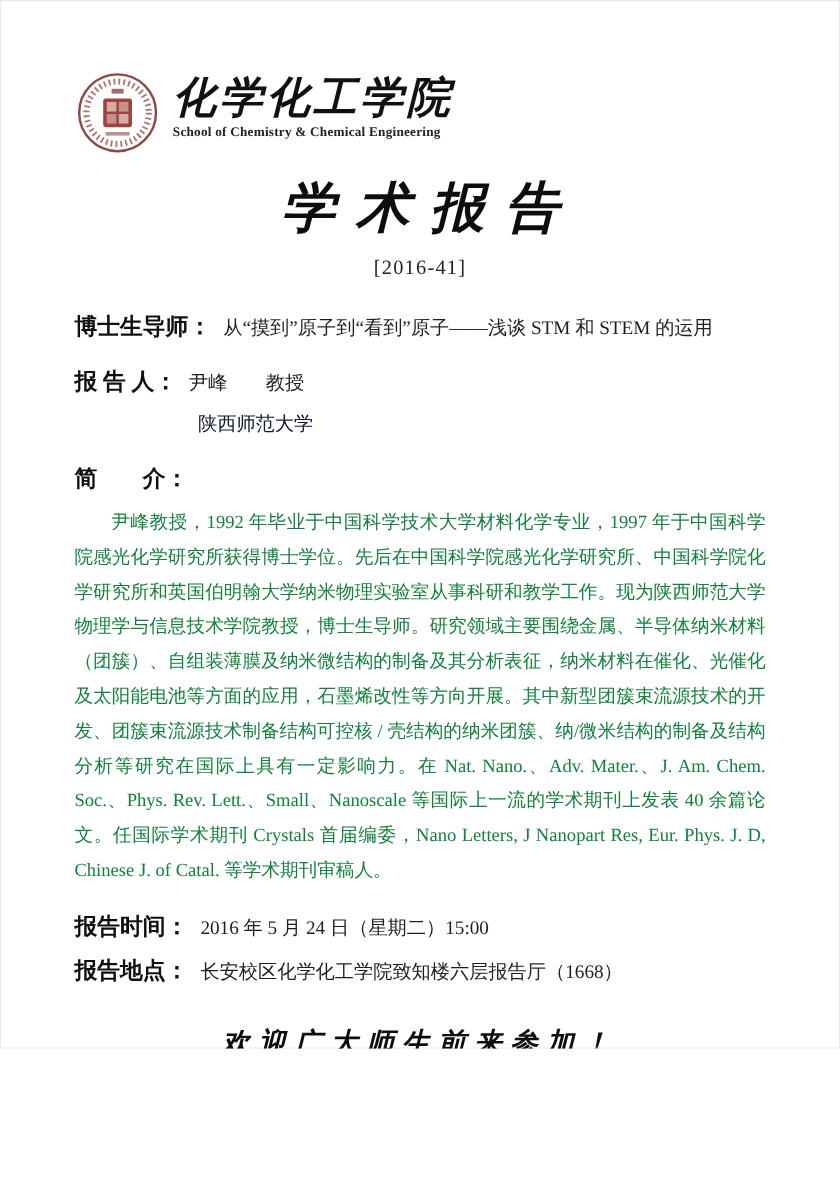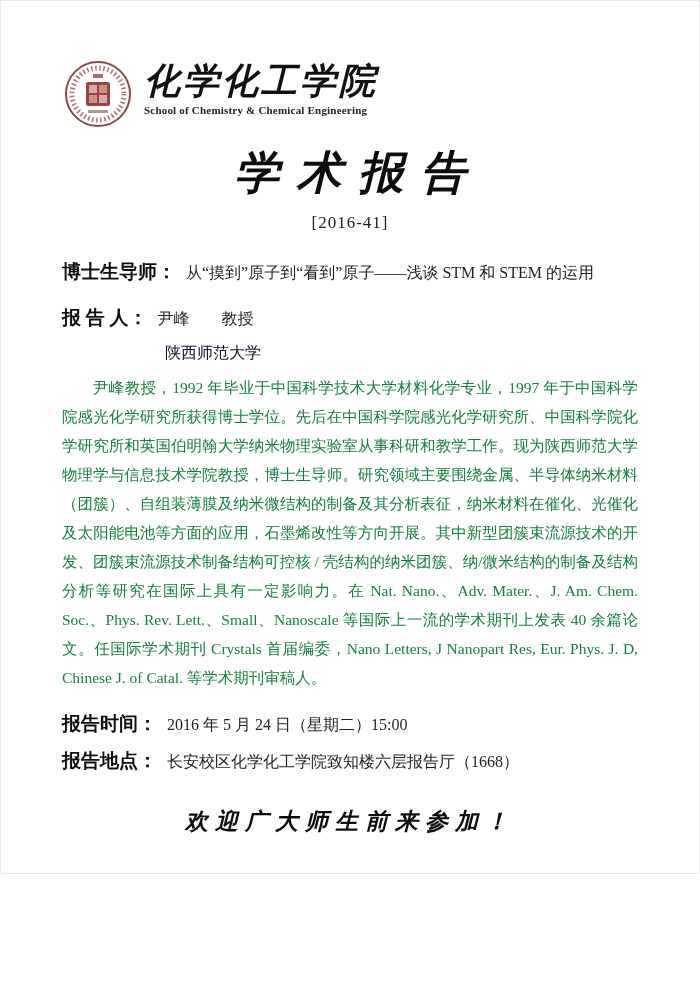--- a/index.html
+++ b/index.html
@@ -172,20 +172,23 @@
     <span class="label">博士生导师：</span>
     <span class="value">从“摸到”原子到“看到”原子——浅谈 STM 和 STEM 的运用</span>
   </div>
 
   <div class="field field-speaker">
     <span class="label">报 告 人：</span>
     <span class="value">尹峰　　教授</span>
   </div>
   <div class="affiliation">陕西师范大学</div>
 
+  <div class="field intro-label-row">
+    <span class="label">简　　介：</span>
+  </div>
   <p class="intro-paragraph">尹峰教授，1992 年毕业于中国科学技术大学材料化学专业，1997 年于中国科学院感光化学研究所获得博士学位。先后在中国科学院感光化学研究所、中国科学院化学研究所和英国伯明翰大学纳米物理实验室从事科研和教学工作。现为陕西师范大学物理学与信息技术学院教授，博士生导师。研究领域主要围绕金属、半导体纳米材料（团簇）、自组装薄膜及纳米微结构的制备及其分析表征，纳米材料在催化、光催化及太阳能电池等方面的应用，石墨烯改性等方向开展。其中新型团簇束流源技术的开发、团簇束流源技术制备结构可控核 / 壳结构的纳米团簇、纳/微米结构的制备及结构分析等研究在国际上具有一定影响力。在 Nat. Nano.、Adv. Mater.、J. Am. Chem. Soc.、Phys. Rev. Lett.、Small、Nanoscale 等国际上一流的学术期刊上发表 40 余篇论文。任国际学术期刊 Crystals 首届编委，Nano Letters, J Nanopart Res, Eur. Phys. J. D, Chinese J. of Catal.  等学术期刊审稿人。</p>
 
   <div class="field field-time">
     <span class="label">报告时间：</span>
     <span class="value">2016 年 5 月 24 日（星期二）15:00</span>
   </div>
 
   <div class="field field-venue">
     <span class="label">报告地点：</span>
     <span class="value">长安校区化学化工学院致知楼六层报告厅（1668）</span>

